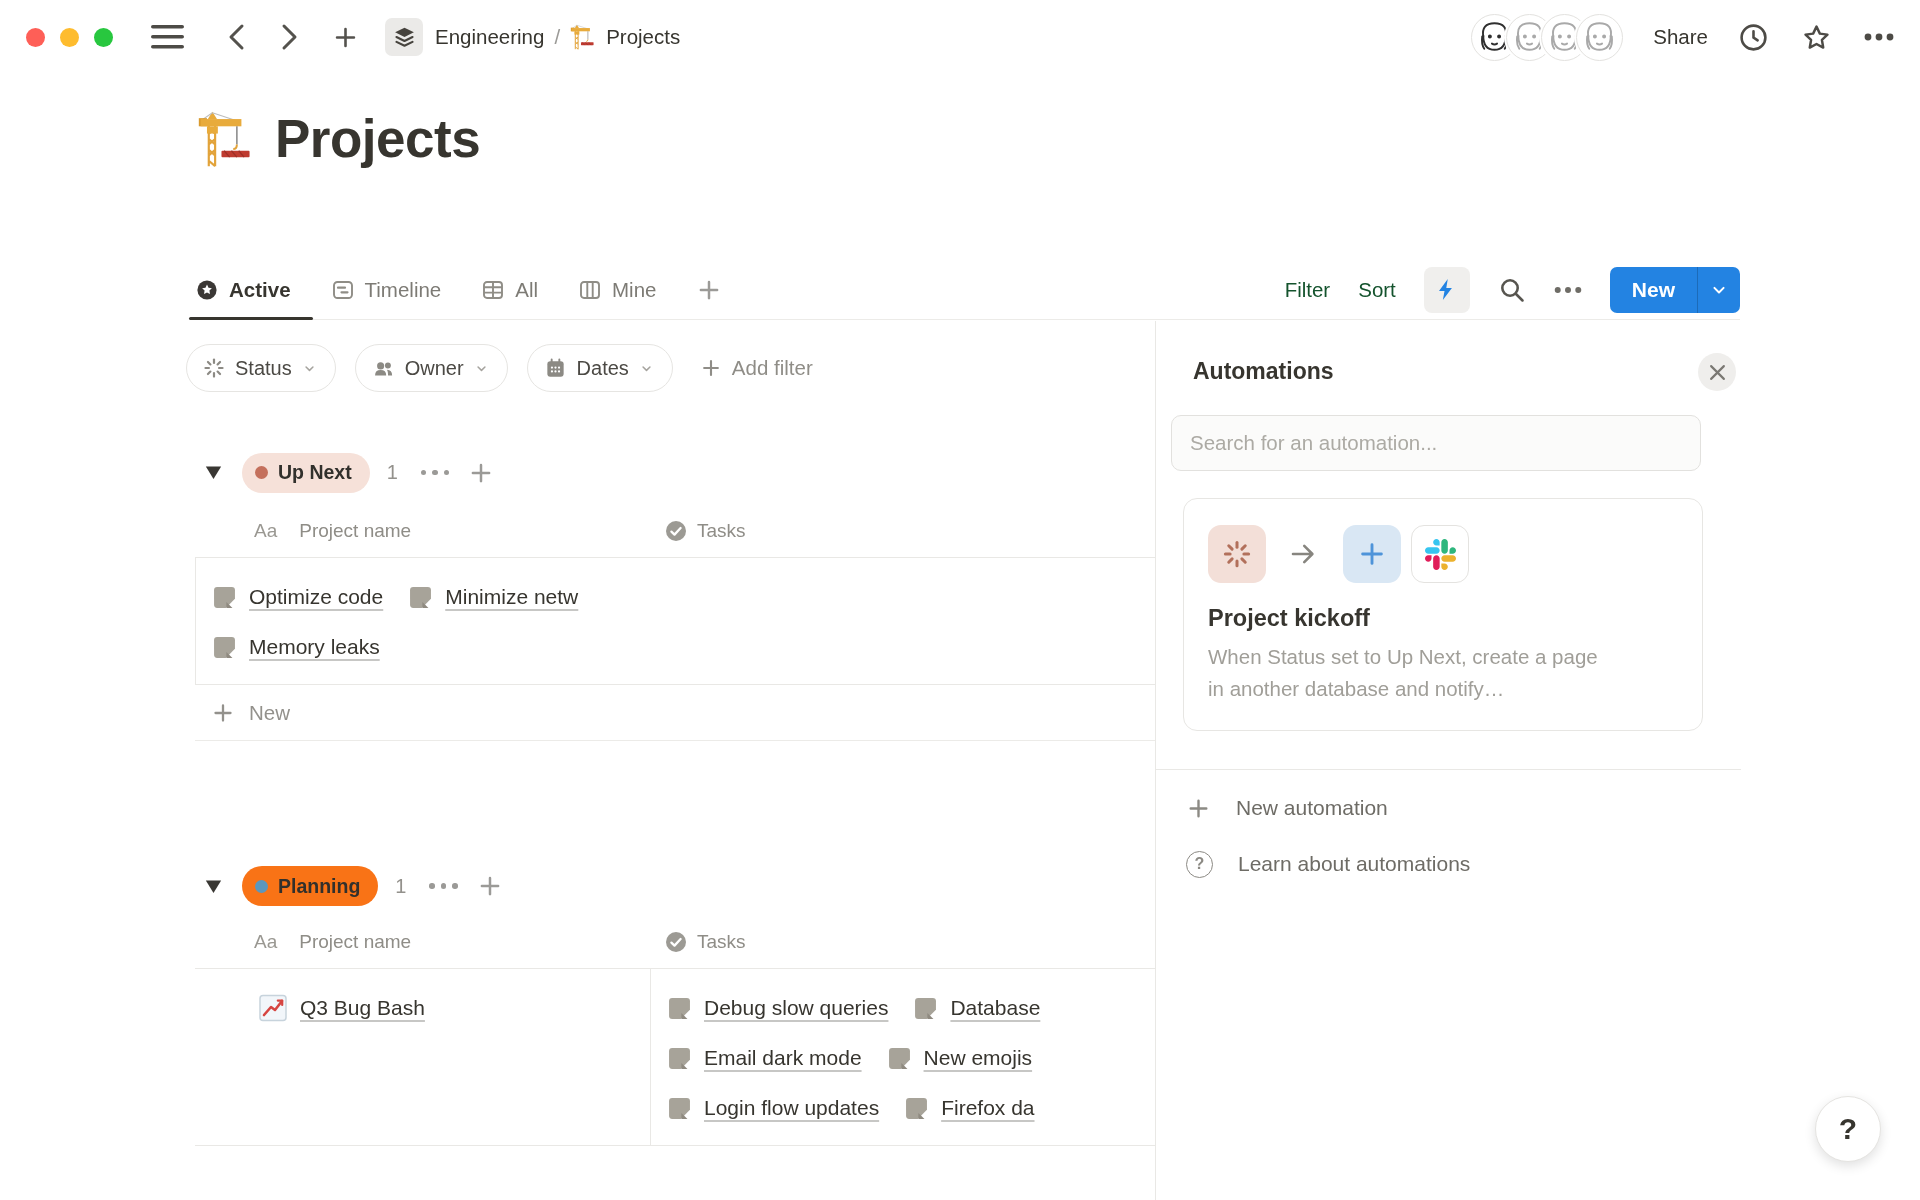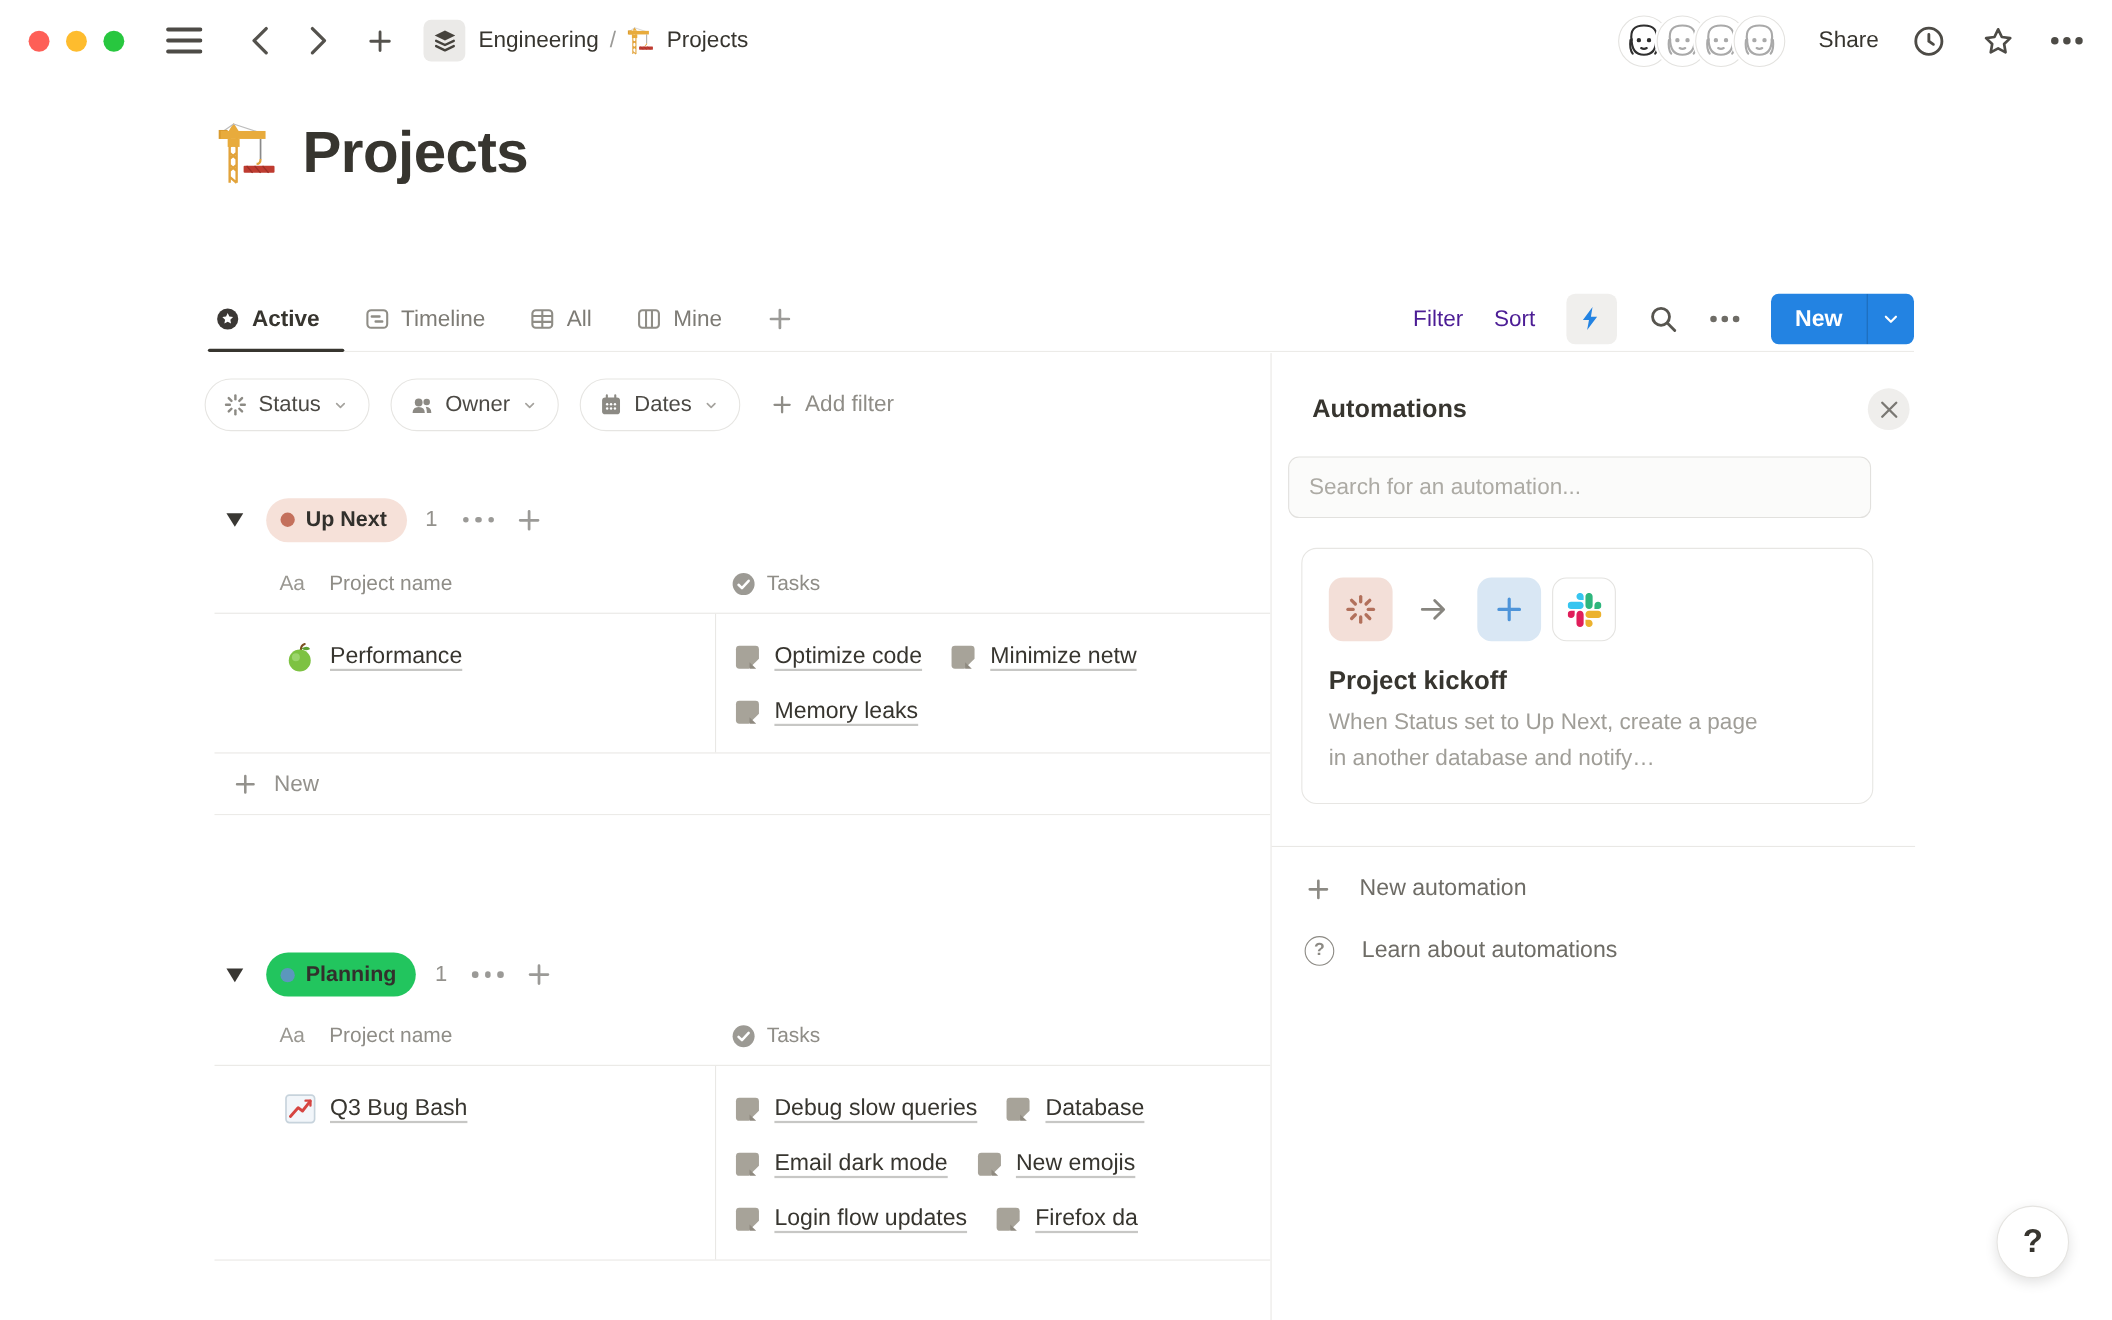--- a/index.html
+++ b/index.html
@@ -32,21 +32,21 @@
   
   .toolbar { position:absolute; left:195px; top:260px; width:1545px; height:60px;
     display:flex; align-items:center; border-bottom:1px solid #ECEBE8; }
   .tabs { display:flex; align-items:center; gap:40px; height:100%; }
   .tab { display:flex; align-items:center; gap:10px; font-size:20.5px; color:#7D7B75;
     height:100%; position:relative; cursor:pointer; font-weight:500; }
   .tab.active { color:#37352F; font-weight:700; }
   .tab.active::after { content:""; position:absolute; left:-6px; right:-22px; bottom:-1px;
     height:3.5px; background:#37352F; border-radius:2px; }
   .tools { margin-left:auto; display:flex; align-items:center; gap:28px; }
-  .tool-txt { font-size:20.5px; color:#4c1d95; cursor:pointer; }
+  .tool-txt { font-size:20.5px; color:#14532d; cursor:pointer; }
   .chip-sq { width:46px; height:46px; border-radius:8px; background:#F0EFED;
     display:flex; align-items:center; justify-content:center; cursor:pointer; }
   .newbtn { display:flex; align-items:stretch; height:46px; border-radius:7px; overflow:hidden;
     color:#fff; cursor:pointer; }
   .newbtn .lbl { display:flex; align-items:center; padding:0 22px; font-size:21px; font-weight:700; }
   .newbtn .div { width:1px; background:rgba(0,0,0,.18); }
   .newbtn .car { width:42px; display:flex; align-items:center; justify-content:center; }
 
   
   .filters { position:absolute; left:186px; top:344px; display:flex; align-items:center; gap:19px; }
@@ -436,33 +436,20 @@
     </span>
     <span class="th-tasks">
       <svg width="24" height="24" viewBox="0 0 24 24">
           <circle cx="12" cy="12" r="10" fill="#9C9A94"></circle>
           <path d="M7.4 12.6l3.1 3L16.6 9" stroke="#fff" stroke-width="2.3" fill="none" stroke-linecap="round" stroke-linejoin="round"></path>
         </svg>
       <span>Tasks</span>
     </span>
   </div>
   <div class="trow">
-    <div class="cell-name">
-      <span class="icon picon">
-        <svg width="30" height="30" viewBox="0 0 30 30">
-          <path d="M15.5 9q0-4.5 3.5-5.5" stroke="#7A4F21" stroke-width="2" fill="none" stroke-linecap="round"></path>
-          <path d="M16 7.5q5.5-3.5 8 .5-4.5 2.5-8-.5z" fill="#5CA131"></path>
-          <circle cx="14.5" cy="18.5" r="10" fill="#7DC242"></circle>
-          <circle cx="11" cy="15.5" r="3.6" fill="#A2D977" opacity=".8"></circle>
-        </svg>
-      </span>
-      <span class="nm">
-          <span class="ulink">Performance</span>
-        </span>
-    </div>
     <div class="cell-tasks">
       <div class="task-line">
         <span class="task">
           <svg width="23" height="23" viewBox="0 0 22 22">
               <use href="#i-page"></use>
             </svg>
           <span class="ulink">Optimize code</span>
         </span>
         <span class="task">
           <svg width="23" height="23" viewBox="0 0 22 22">
@@ -489,21 +476,21 @@
   </div>
 
   <div class="gspacer"></div>
 
   <div class="ghead h2">
     <span class="tri">
       <svg width="17" height="15" viewBox="0 0 20 17">
           <path d="M1 1.5h18L10 16z" fill="#393733"></path>
         </svg>
     </span>
-    <span class="badge" style="background: #22c55e;">
+    <span class="badge" style="background: #f97316;">
       <span class="dot" style="background: rgb(91, 151, 189);"></span>
       <span>Planning</span>
     </span>
     <span class="gcount">1</span>
     <span class="gdots">
         <i></i>
         <i></i>
         <i></i>
       </span>
     <span class="gplus">

